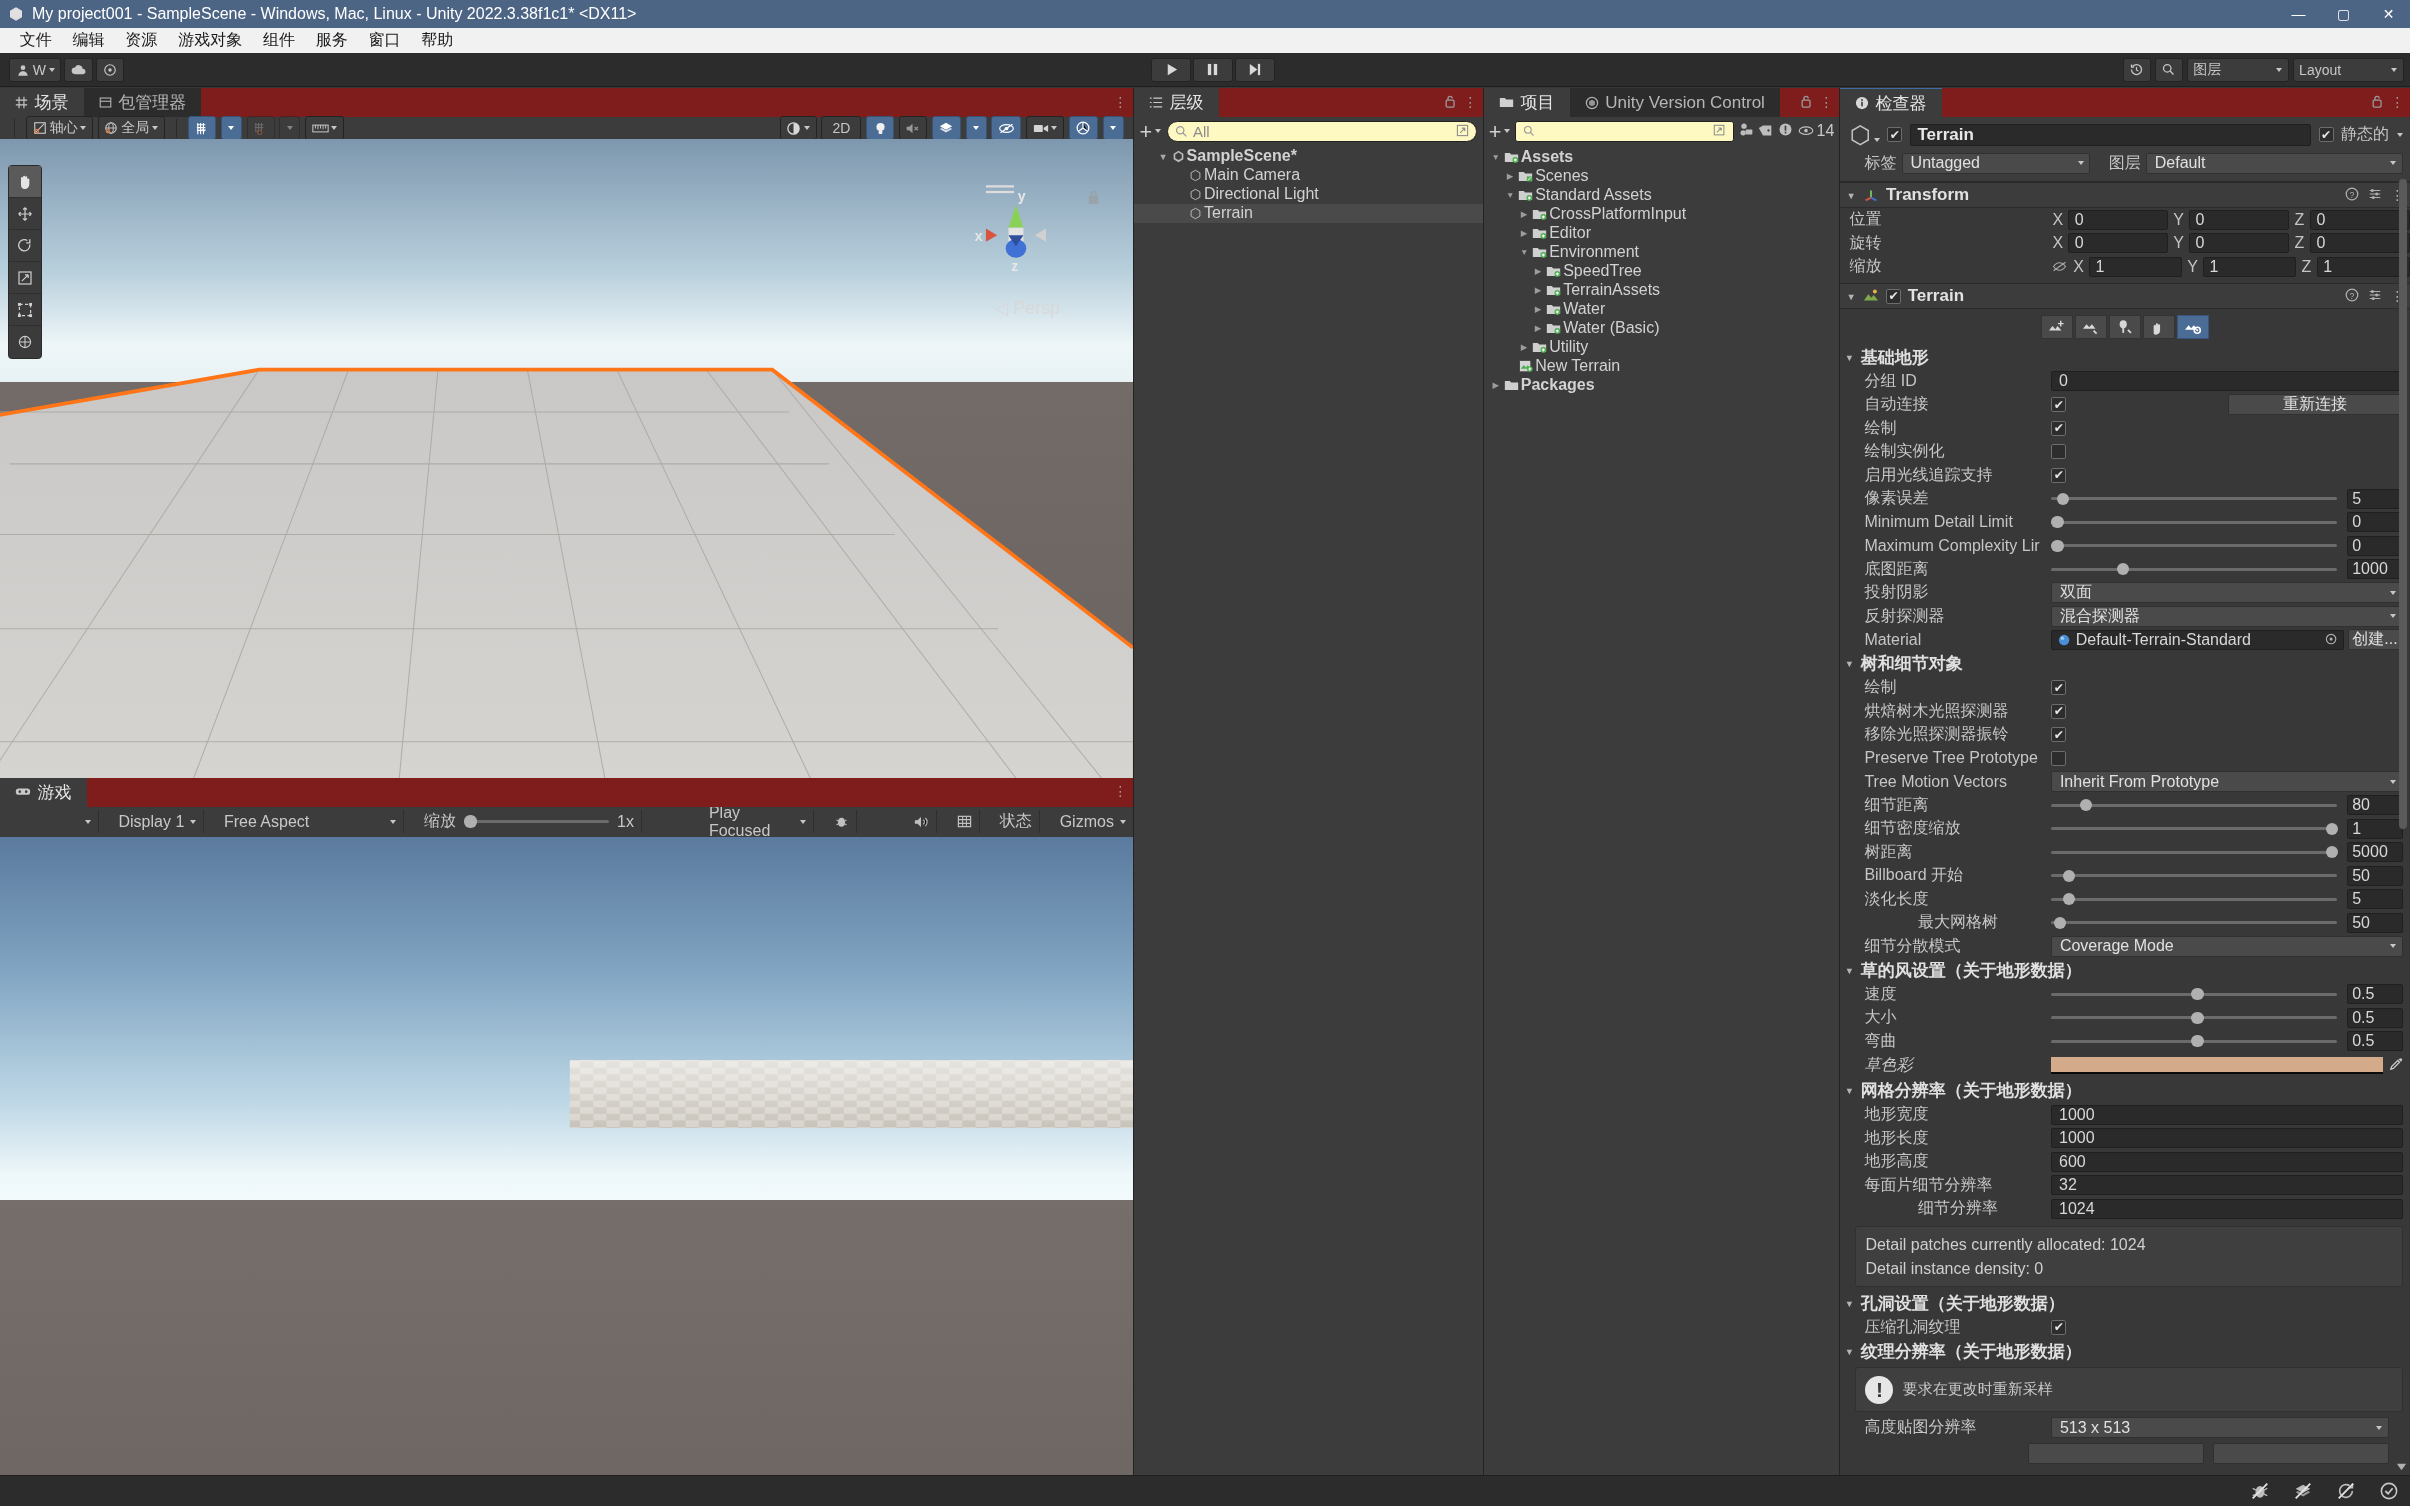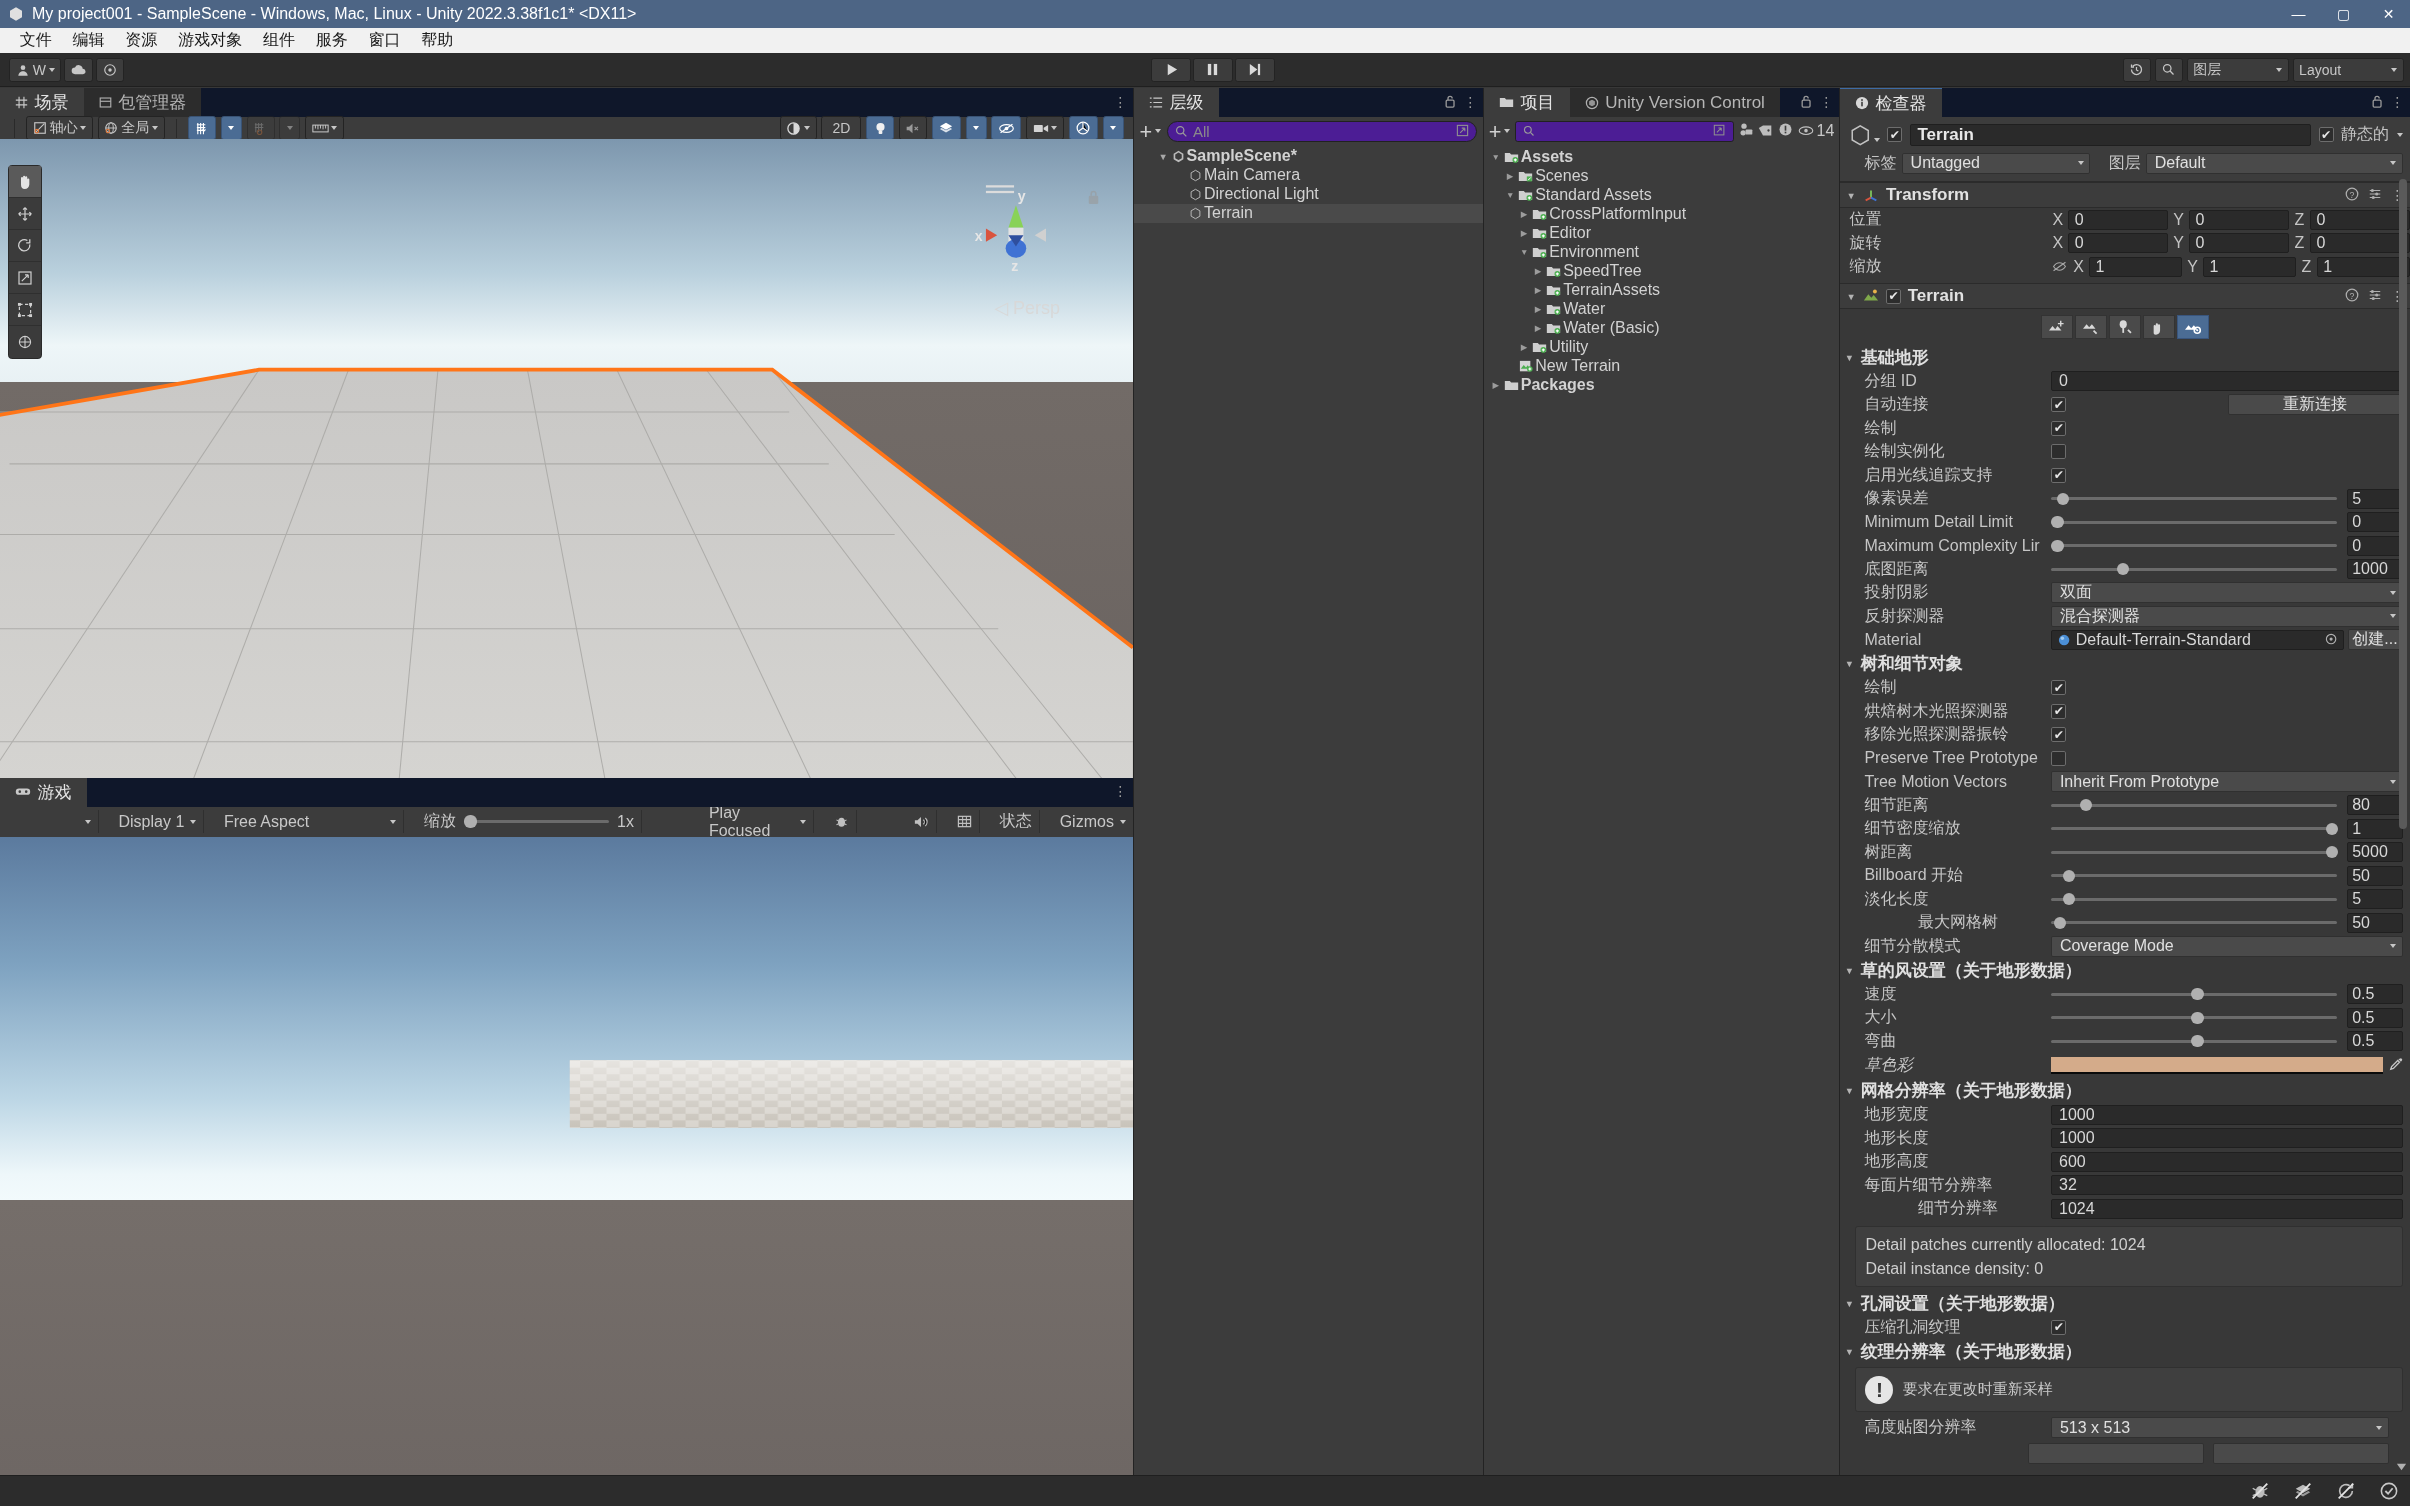--- a/index.html
+++ b/index.html
@@ -25,21 +25,21 @@
   .tbbtn.on { background:#4b6c94; border-color:#395375; color:#fff;}
   #playgroup { position:absolute; left:1151px; display:flex; gap:1.9px;}
   #playgroup .tbbtn{ min-width:40px; background:#3c3c3c;}
   #tbright { position:absolute; right:7.5px; display:flex; gap:3.8px; align-items:center;}
   .caret { width:0;height:0;border-left:3.8px solid transparent;border-right:3.8px solid transparent;border-top:4.7px solid #c7c7c7;}
 
   
   #workspace { position:absolute; top:88px; left:0; right:0; bottom:31px; display:flex; }
 
   .panel { background:#383838; display:flex; flex-direction:column; }
-  .tabrow { height:29px; background:#0f172a; display:flex; align-items:flex-end; position:relative; flex-shrink:0;}
+  .tabrow { height:29px; background:#7f1d1d; display:flex; align-items:flex-end; position:relative; flex-shrink:0;}
   .tab { height:29px; padding:0 15px; display:flex; align-items:center; gap:6.6px; font-size:17px; color:#b6b6b6;
         background:#2c2c2c; }
   .tab.active { background:#3c3c3c; color:#e4e4e4; }
   .tab.accent { border-top:1.9px solid #3d6ba5; }
   .tabrow .rightctl { position:absolute; right:5.6px; top:5.6px; display:flex; gap:7.5px; align-items:center; color:#9a9a9a; font-size:14px;}
 
   
   #leftcol { width:1133px; display:flex; flex-direction:column; }
 
   #sceneToolbar { height:22px; background:#3c3c3c; display:flex; align-items:center; padding:0 7.5px; gap:4.7px; position:relative;}
@@ -63,21 +63,21 @@
   .gctl { height:22.6px; display:flex;align-items:center; gap:5.6px; padding:0 7.5px; border-right:0.9px solid #2f2f2f;}
   #gameView { flex:1; position:relative; overflow:hidden; background:#000;}
   #gsky { position:absolute;left:0;right:0;top:0;height:57%;
     background:linear-gradient(to bottom,#5b7a9e 0%,#7ea2c0 35%,#bcd6e5 72%,#eef7fa 93%,#f2fafc 100%);}
   #gground { position:absolute;left:0;right:0;top:57%;bottom:0;background:linear-gradient(to bottom,#756e6a,#6e6764);}
   #gterrain { position:absolute; }
 
   
   #midcol { width:350px; border-left:0.9px solid #232323; }
   #hierSearchRow { height:28px; background:#3c3c3c; display:flex; align-items:center; gap:5.6px; padding:0 5.6px;}
-  .searchbox { flex:1; height:21px; background:#4c1d95; border:0.9px solid #212121; border-radius:10.4px;
+  .searchbox { flex:1; height:21px; background:#fef9c3; border:0.9px solid #212121; border-radius:10.4px;
      display:flex; align-items:center; padding:0 7.5px; gap:5.6px; font-size:15px; color:#8b8b8b;}
   #hierTree { flex:1; background:#3c3c3c; overflow:hidden; padding-top:1.9px;}
   .hrow { height:19px; display:flex; align-items:center; font-size:16px; color:#d2d2d2; padding-left:5.6px;}
   .hrow.sel { background:#4a4a4a; }
   .hrow .tri { width:13px; color:#a8a8a8; font-size:9.4px; text-align:center;}
   .hrow .ico { width:17px; display:flex;align-items:center;justify-content:center; }
 
   
   #projcol { width:356px; border-left:0.9px solid #232323; }
   #projSearchRow { height:28px; background:#3c3c3c; display:flex; align-items:center; gap:4.7px; padding:0 4.7px;}

